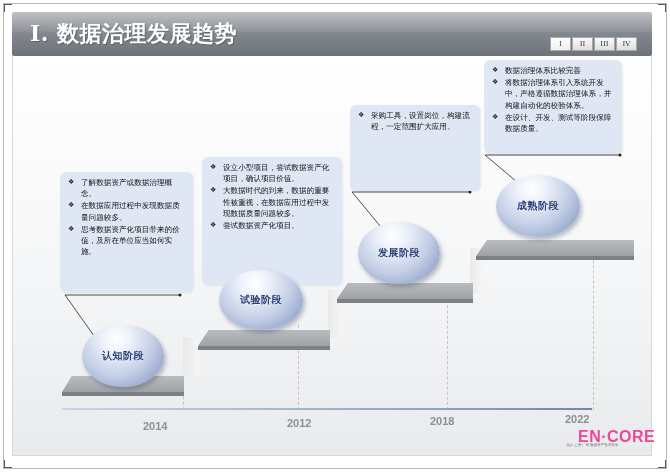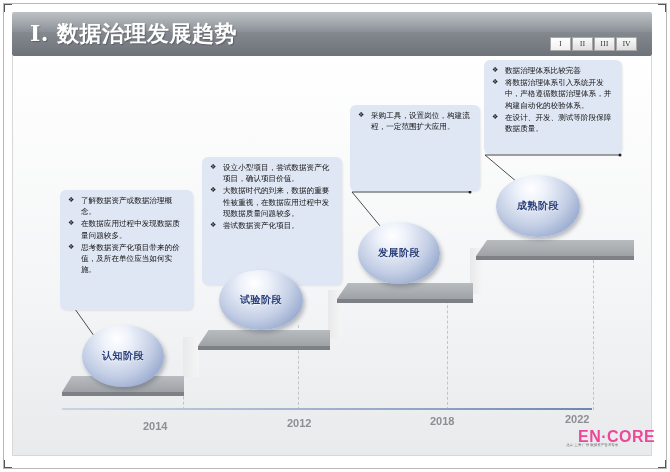--- a/index.html
+++ b/index.html
@@ -163,21 +163,21 @@
     <polyline points="620,155 485,155 530,193"></polyline>
   </g>
   <g fill="#222">
     <circle cx="180" cy="295" r="1.5"></circle>
     <circle cx="335" cy="237" r="1.5"></circle>
     <circle cx="470" cy="192" r="1.5"></circle>
     <circle cx="620" cy="155" r="1.5"></circle>
   </g>
 </svg>
 
-<div class="callout" style="left:60px; top:172px; width:133px; height:120px;margin-top:18px;">
+<div class="callout" style="left:60px; top:172px; width:133px; height:120px;">
   <ul>
     <li>了解数据资产或数据治理概念。</li>
     <li>在数据应用过程中发现数据质量问题较多。</li>
     <li>思考数据资产化项目带来的价值，及所在单位应当如何实施。</li>
   </ul>
 </div>
 
 <div class="callout" style="left:202px; top:145px; width:140px; height:128px;margin-top:12px;">
   <ul>
     <li>设立小型项目，尝试数据资产化项目，确认项目价值。</li>

